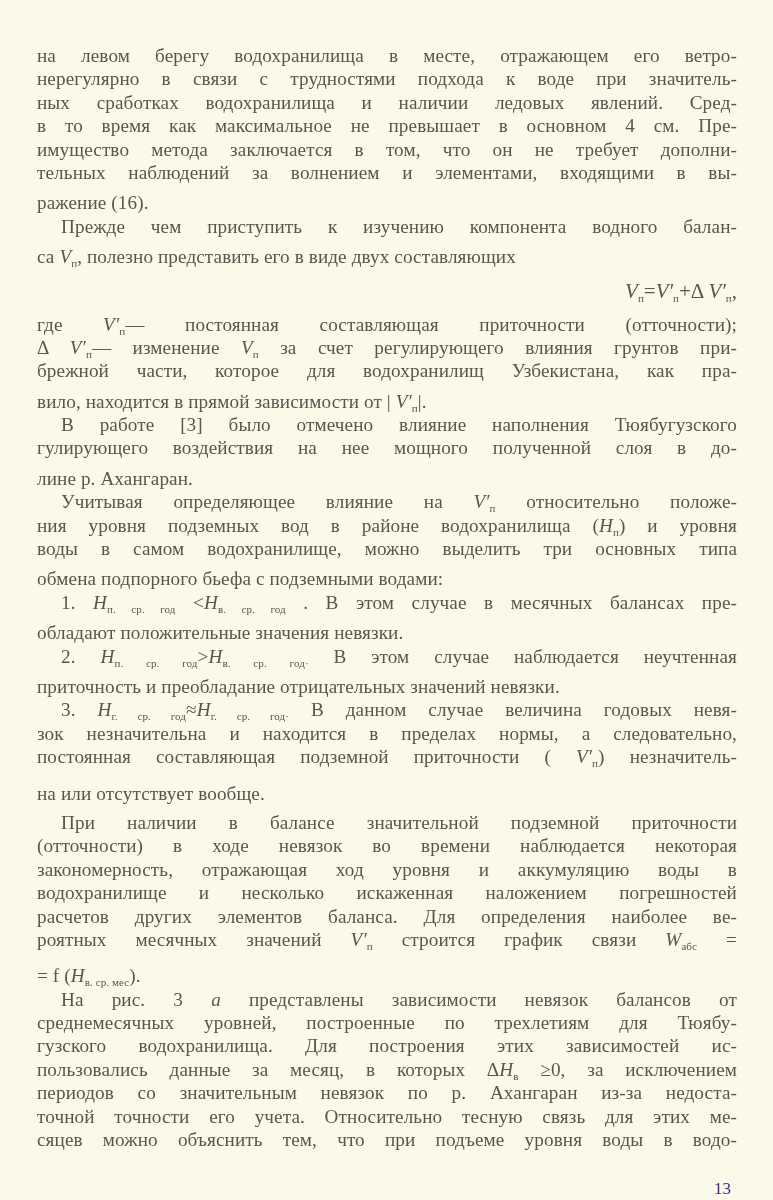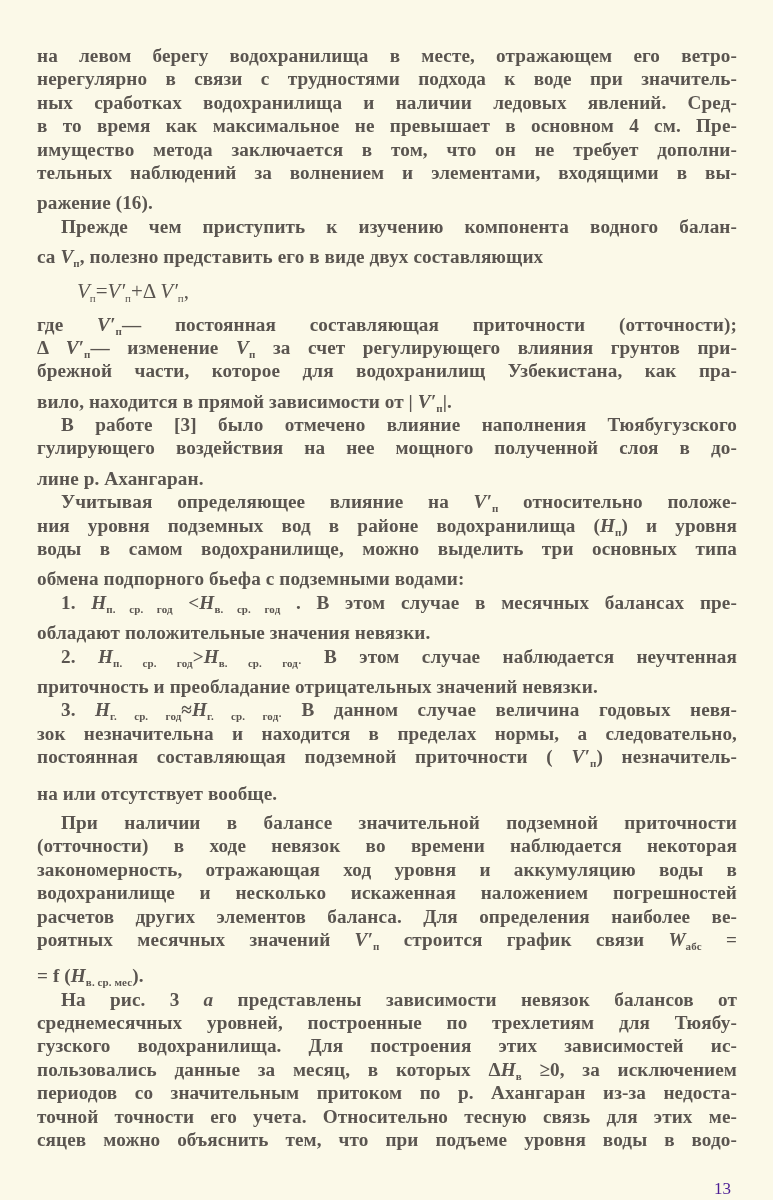--- a/index.html
+++ b/index.html
@@ -11,26 +11,25 @@
     color: #5a5550;
   }
   .page {
     position: absolute; left: 37px; top: 44px; width: 700px;
     font-size: 19.2px; line-height: 23.4px;
   }
   .line {
     display: block; white-space: nowrap; text-align: justify;
     text-align-last: justify; height: 23.4px; letter-spacing: 0.1px;
     font-stretch: condensed;
-    font-weight: bold;
   }
   .line.last { text-align-last: left; margin-top: 7px; }
   .line.indent { padding-left: 24px; }
   .formula {
-    display: block; text-align: left; height: 44px; line-height: 44px;
+    display: block; text-align: right; height: 44px; line-height: 44px;
     font-size: 21px; padding-left: 40px;
   }
   i { font-style: italic; }
   .sub { font-size: 11px; vertical-align: -4px; font-style: normal; }
   .page-number {
     position: absolute; left: 714px; top: 1179px; font-size: 17px; color: #4c1d95;
   }
   .sp-a { display:block; height: 6px; }
 </style>
 </head>
@@ -83,18 +82,18 @@
   <span class="line">водохранилище и несколько искаженная наложением погрешностей</span>
   <span class="line">расчетов других элементов баланса. Для определения наиболее ве-</span>
   <span class="line"><span>роятных месячных значений </span><i>V′</i><span class="sub">п</span><span> строится  график связи  </span><i>W</i><span class="sub">абс</span><span> =</span></span>
   <span class="sp-a"></span>
   <span class="line last"><span>= f (</span><i>H</i><span class="sub">в. ср. мес</span><span>).</span></span>
 
   <span class="line indent"><span>На рис. 3 </span><i>а</i><span> представлены  зависимости  невязок  балансов  от</span></span>
   <span class="line">среднемесячных уровней, построенные по трехлетиям для Тюябу-</span>
   <span class="line">гузского водохранилища. Для построения этих зависимостей  ис-</span>
   <span class="line"><span>пользовались данные за месяц, в которых Δ</span><i>H</i><span class="sub">в</span><span> ≥0, за исключением</span></span>
-  <span class="line">периодов со значительным притоком по р. Ахангаран из-за недоста-</span>
+  <span class="line">периодов со значительным невязок по р. Ахангаран из-за недоста-</span>
   <span class="line">точной точности его учета. Относительно тесную связь для этих ме-</span>
   <span class="line">сяцев можно объяснить тем, что при подъеме уровня воды в водо-</span>
 </div>
 
 <div class="page-number">13</div>
 
 </body></html>

